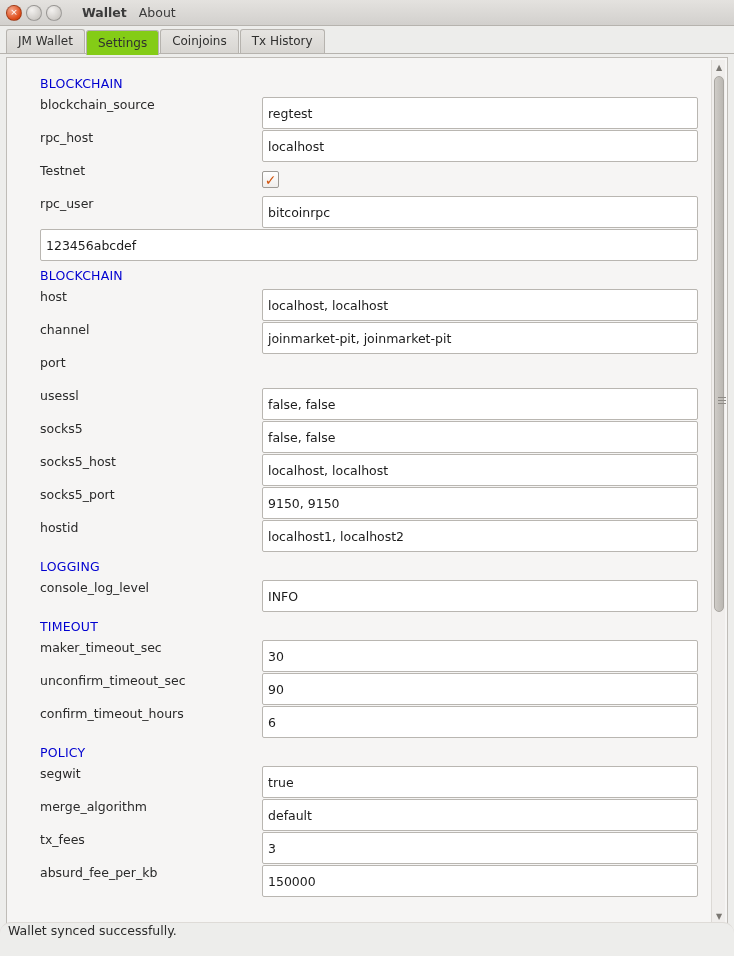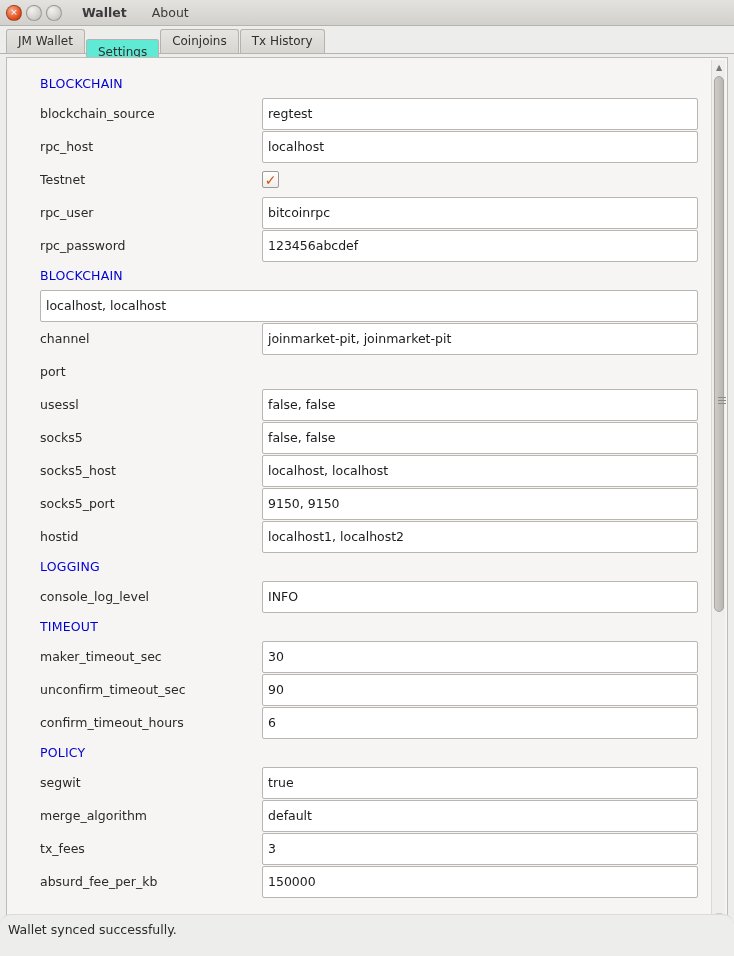--- a/index.html
+++ b/index.html
@@ -29,21 +29,21 @@
   .wbtn {
     width: 14px; height: 14px; border-radius: 50%;
     border: 1px solid rgba(0,0,0,0.28);
     display: inline-flex; align-items: center; justify-content: center;
     font-size: 9px; color: #5a3a2a; line-height: 1;
   }
   .wbtn.close { background: radial-gradient(circle at 35% 30%, #f6a98e, #dd4814 70%); color: #fff; }
   .wbtn.min   { background: radial-gradient(circle at 35% 30%, #f3f1ef, #cfccc8 70%); }
   .wbtn.max   { background: radial-gradient(circle at 35% 30%, #f3f1ef, #cfccc8 70%); }
   .menubar {
-    display: flex; align-items: center; gap: 21px;
+    display: flex; align-items: center; gap: 8px;
     margin-left: 18px;
     font-size: 12.5px;
     color: #3b3b3b;
   }
   .menubar .mi { padding: 2px 2px; }
   .menubar .mi.bold { font-weight: bold; }
 
   
   .tabbar {
     height: 28px;
@@ -61,24 +61,24 @@
     margin-right: 1px;
     border: 1px solid #b6b3ae;
     border-bottom: none;
     border-radius: 3px 3px 0 0;
     background: linear-gradient(#e6e4e1, #d8d6d2);
     font-size: 12px;
     color: #30302f;
     box-sizing: border-box;
   }
   .tab.active {
-    background: #5eead4;
+    background: #84cc16;
     border-color: #b6b3ae;
     position: relative;
-    top: 11px;
+    top: 2px;
     height: 25px;
     line-height: 24px;
   }
 
   
   .content {
     position: absolute;
     top: 57px;
     left: 6px;
     width: 722px;
@@ -104,21 +104,20 @@
 
   .section {
     color: #0000d0;
     font-size: 12.5px;
     padding: 6px 0 6px 22px;
     letter-spacing: 0.2px;
   }
 
   .row {
     display: flex;
-    align-items: center;
     height: 33px;
     padding-left: 22px;
     box-sizing: border-box;
   }
   .row .lbl {
     width: 222px;
     font-size: 12.5px;
     color: #2a2a2a;
     flex: 0 0 222px;
   }
@@ -197,27 +196,27 @@
   .vgrip i {
     display: block;
     height: 1px;
     background: #8e8b86;
     margin-bottom: 2px;
   }
 
   
   .statusbar {
     position: absolute;
-    bottom: 12px;
+    bottom: 4px;
     left: 0;
     width: 734px;
     height: 30px;
     background: #ededeb;
     display: flex;
-    align-items: center;
+    align-items: flex-start;
     padding-left: 8px;
     box-sizing: border-box;
     font-size: 12.5px;
     color: #2b2b2b;
     border-top: 1px solid #dedbd7;
     border-radius: 11px;
   }
 </style>
 </head>
 <body>
@@ -257,25 +256,25 @@
           <div class="lbl">Testnet</div>
           <div class="checkwrap">
             <span class="checkbox">✓</span>
           </div>
         </div>
         <div class="row">
           <div class="lbl">rpc_user</div>
           <div class="field input">bitcoinrpc</div>
         </div>
         <div class="row">
-          <div class="lbl">rpc_password</div>
           <div class="field input">123456abcdef</div>
         </div>
         <div class="section">BLOCKCHAIN</div>
         <div class="row">
+          <div class="lbl">host</div>
           <div class="field input">localhost, localhost</div>
         </div>
         <div class="row">
           <div class="lbl">channel</div>
           <div class="field input">joinmarket-pit, joinmarket-pit</div>
         </div>
         <div class="row">
           <div class="lbl">port</div>
         </div>
         <div class="row">

